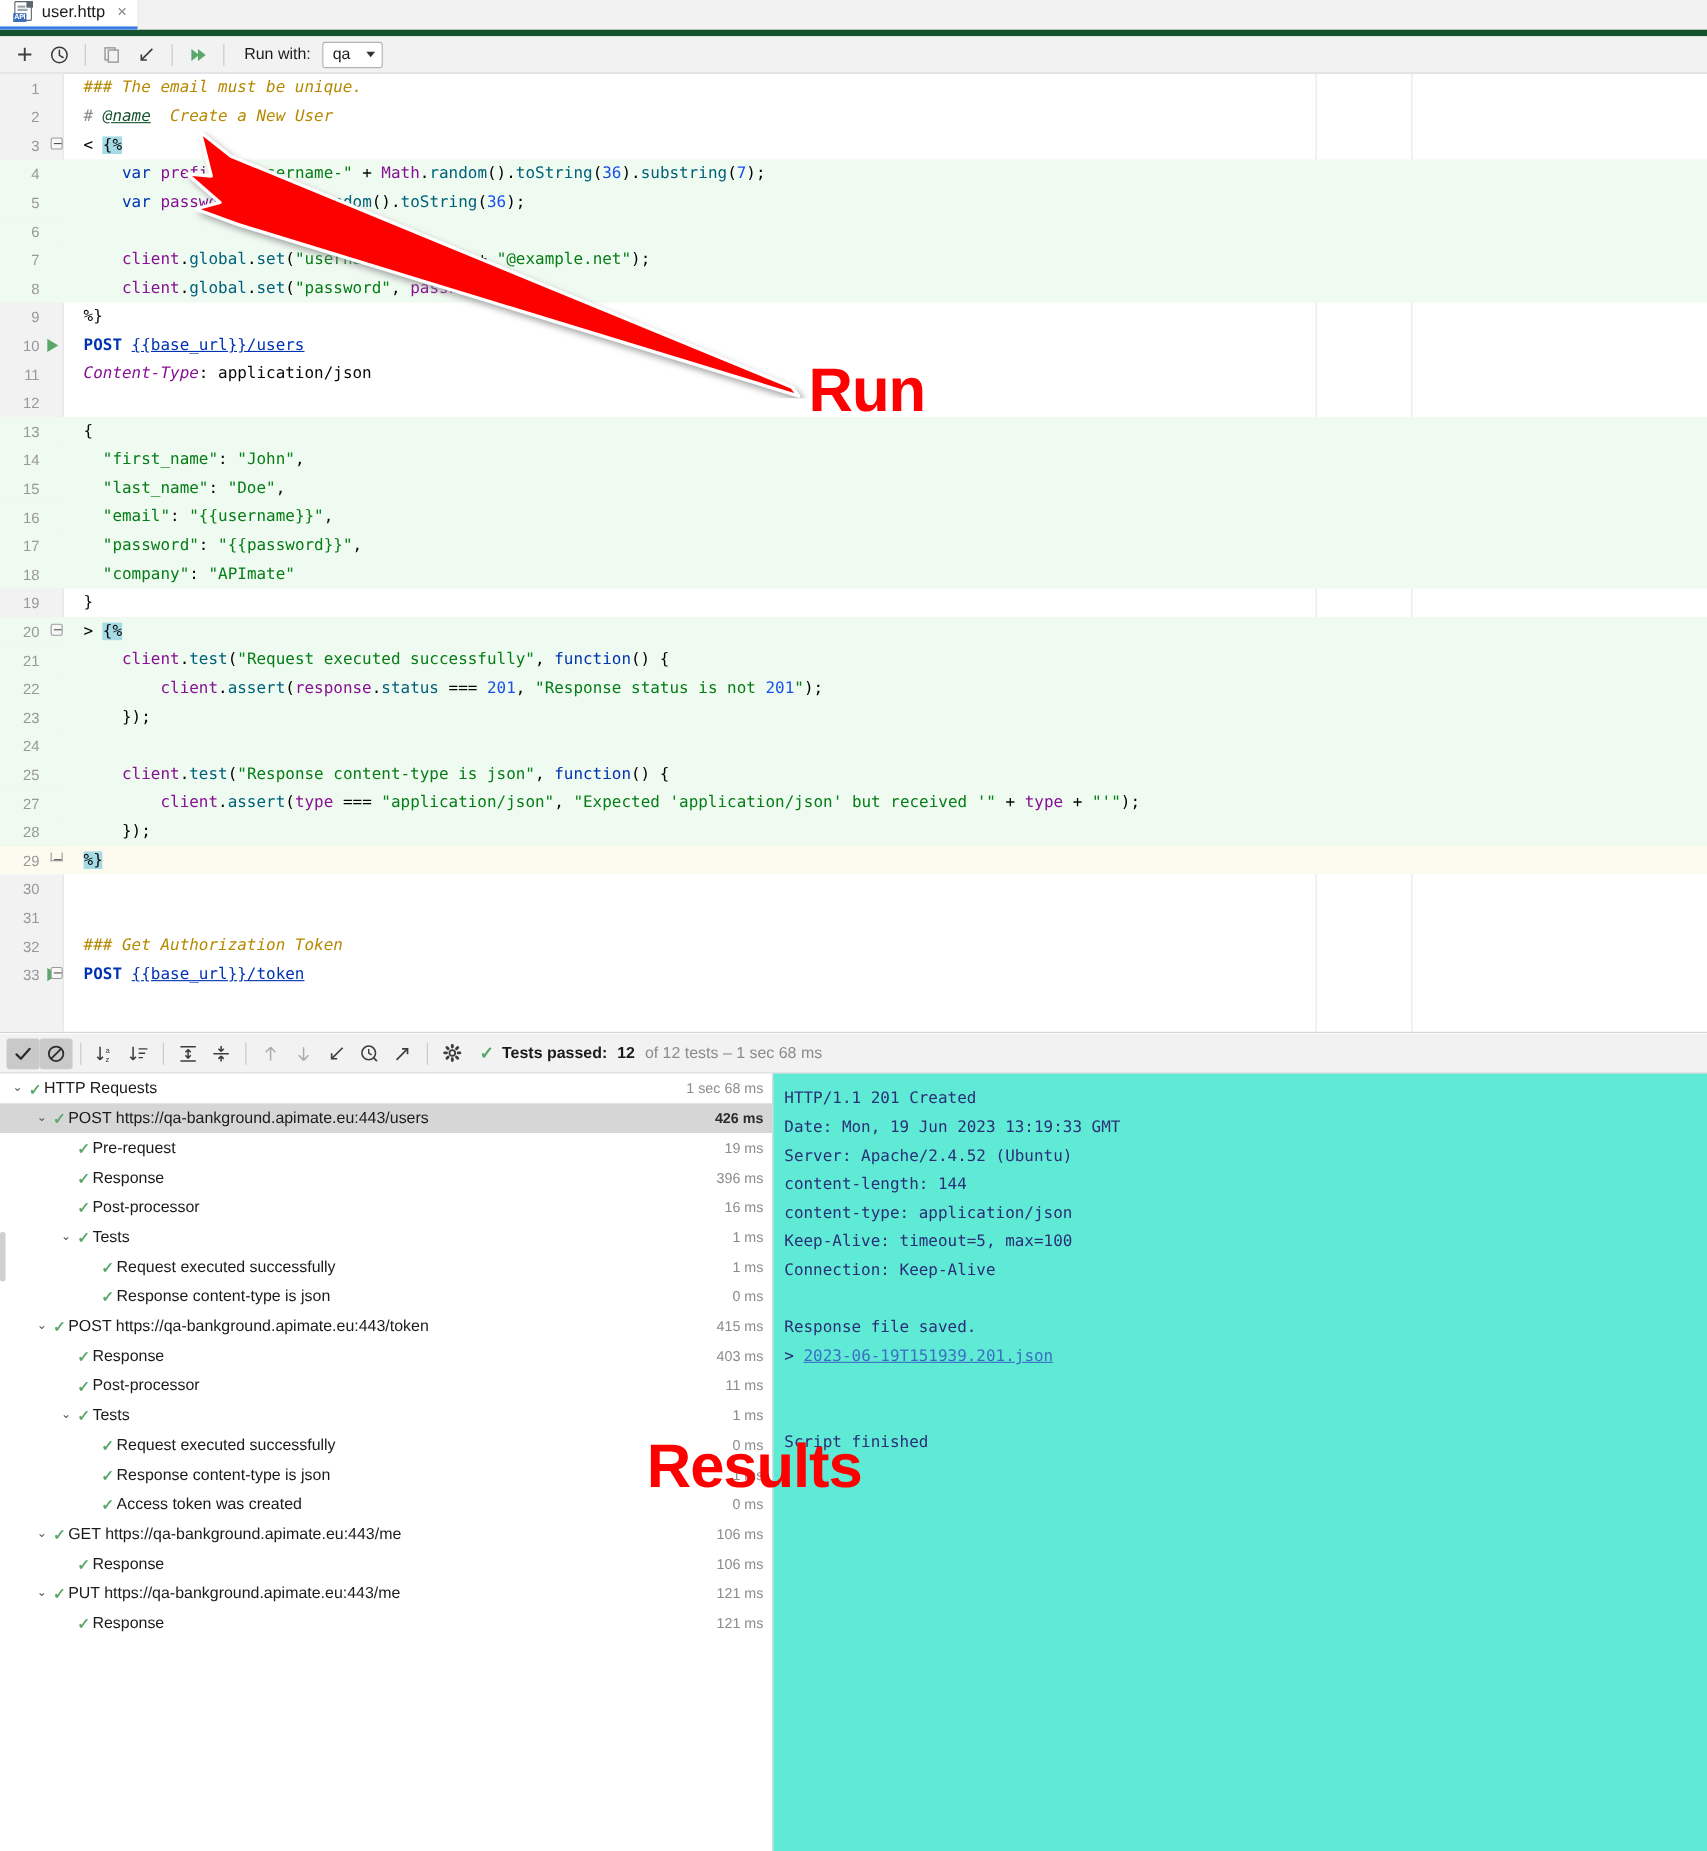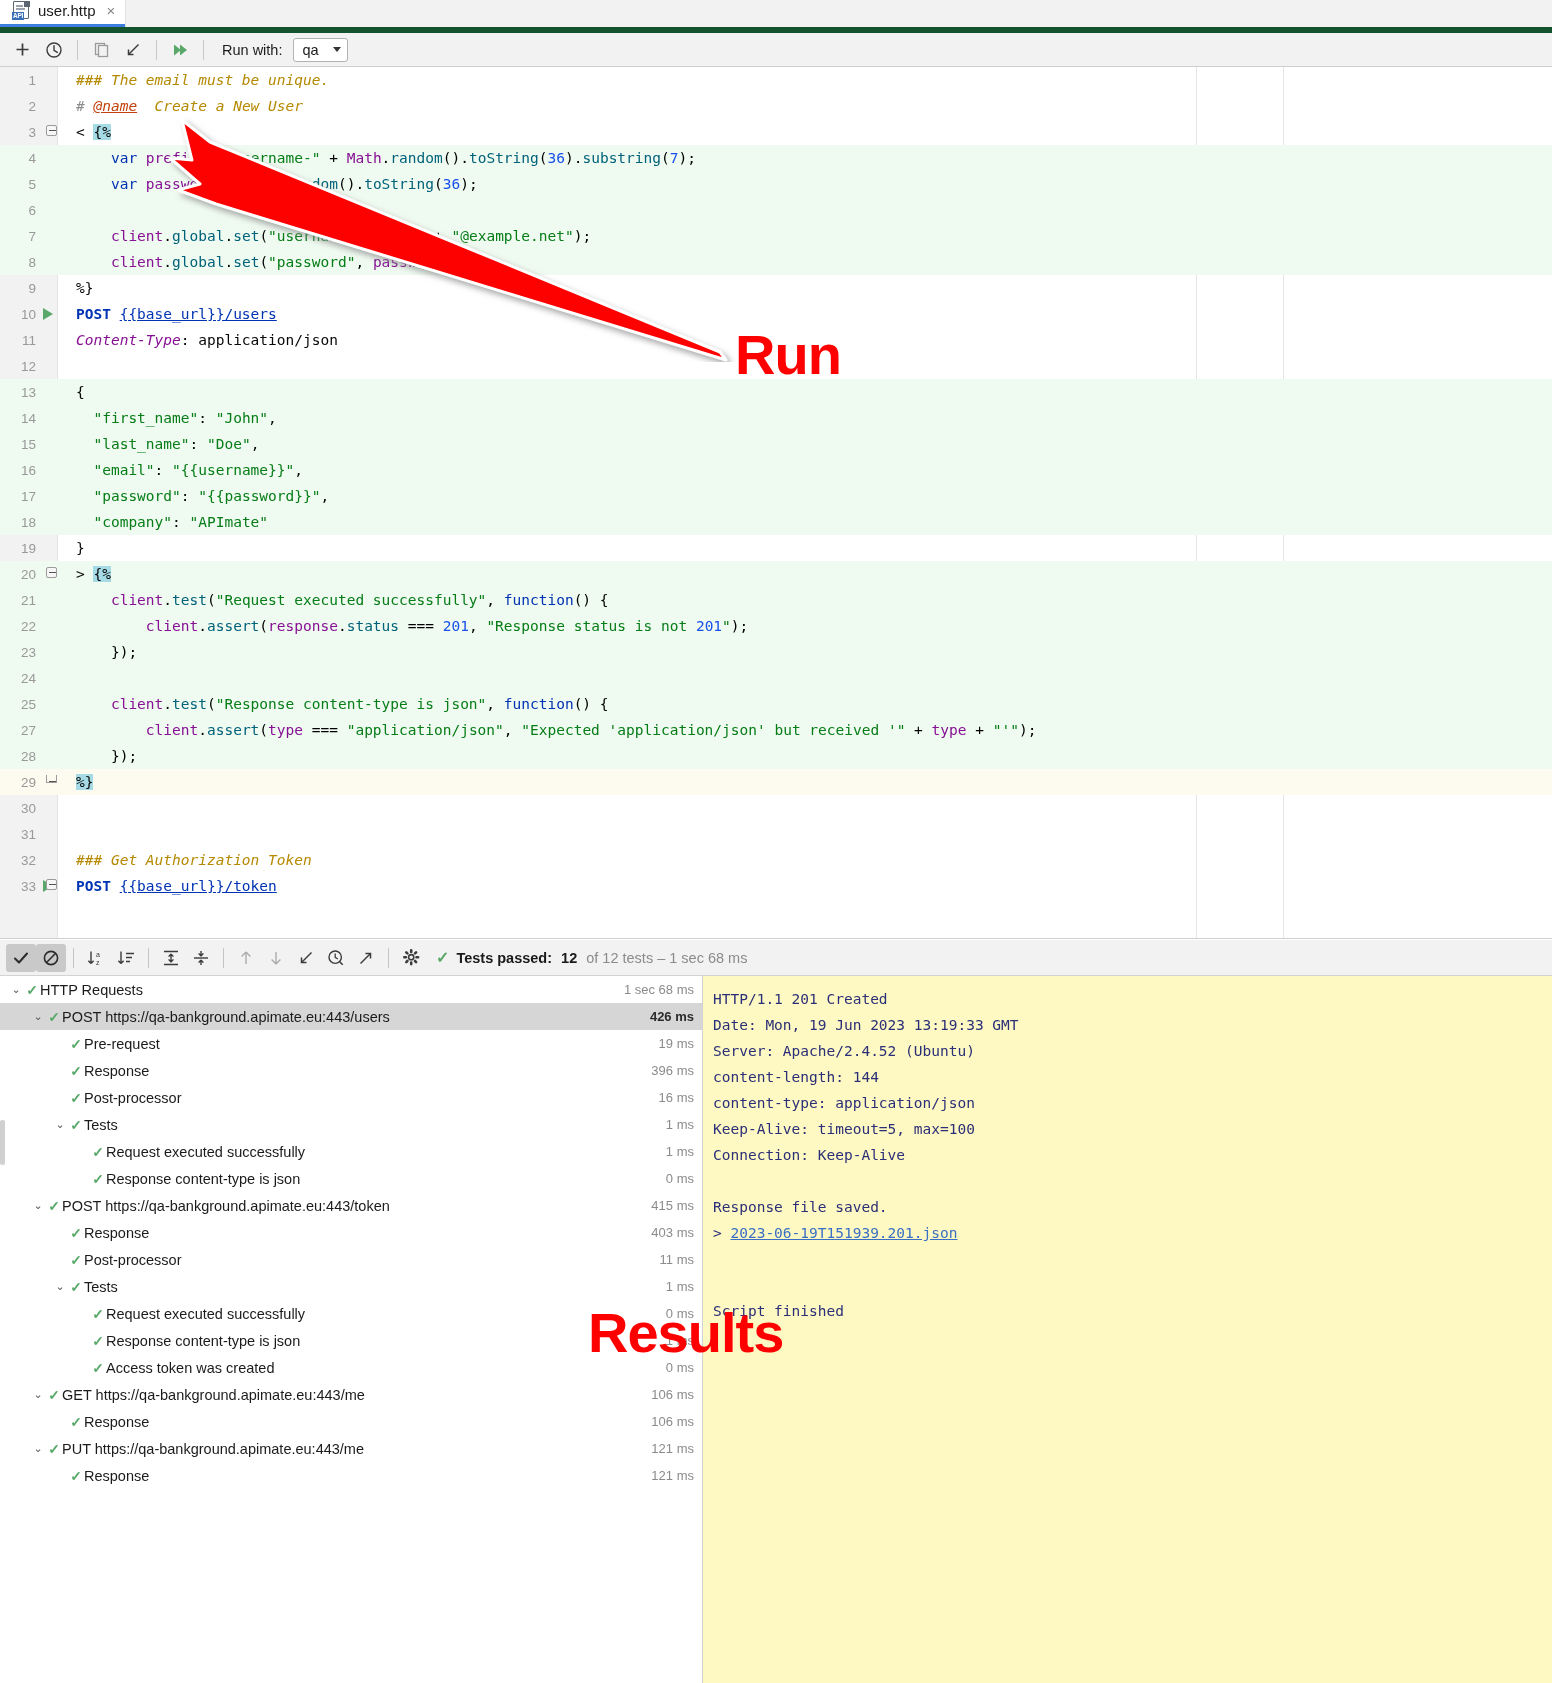--- a/index.html
+++ b/index.html
@@ -93,21 +93,21 @@
   .fold.end { border-top:none; height:8px; background:transparent; border-radius:0; }
   .fold.end::after { top:6px; }
   .code { padding-left:18px; flex:1; height:26px; display:flex; align-items:center; }
   .hl-green { background:#effaf0; }
   .hl-yellow { background:#fdfaef; }
   .guide { position:absolute; top:0; bottom:0; width:1px; background:#e6e6e6; }
 
   
   .c-cmt   { color:#8c8c8c; font-style:italic; }
   .c-cmth  { color:#b58900; font-style:italic; }
-  .c-namea { color:#c2410c; font-style:italic; text-decoration:underline; }
+  .c-namea { color:#14532d; font-style:italic; text-decoration:underline; }
   .c-kw    { color:#0033b3; }
   .c-var   { color:#871094; }
   .c-str   { color:#067d17; }
   .c-num   { color:#1750eb; }
   .c-meth  { color:#00627a; }
   .c-plain { color:#080808; }
   .c-hdr   { color:#871094; font-style:italic; }
   .c-url   { color:#0033b3; text-decoration:underline; }
   .c-post  { color:#0033b3; font-weight:bold; }
   .sel     { background:#a6dbe5; }
@@ -144,21 +144,21 @@
   .trow.selected { background:#d6d6d6; }
   .trow .chev {
     width:16px; flex:0 0 16px; color:#5a5a5a; font-size:11px; text-align:center; line-height:27px;
   }
   .trow .tcheck { flex:0 0 16px; color:#59a869; font-size:14px; text-align:center; font-weight:bold; }
   .trow .tlabel { flex:1; white-space:nowrap; overflow:hidden; }
   .trow .ttime { color:#8b8b8b; font-size:13px; }
   .trow.selected .ttime { color:#2b2b2b; font-weight:bold; }
 
   .console {
-    flex:1; position:relative; overflow:hidden; background:#fef9c3;
+    flex:1; position:relative; overflow:hidden; background:#5eead4;
     font-family:"DejaVu Sans Mono", monospace; font-size:14.5px; padding:10px 0 0 10px;
   }
   .cline { height:26px; line-height:26px; white-space:pre; color:#2b2f77; }
   .clink { color:#3a6fc4; text-decoration:underline; cursor:pointer; }
 
   
   .anno-txt {
     position:absolute; color:#ff0000; font-weight:bold;
     font-family:"Liberation Sans", sans-serif; letter-spacing:-1px;
   }

